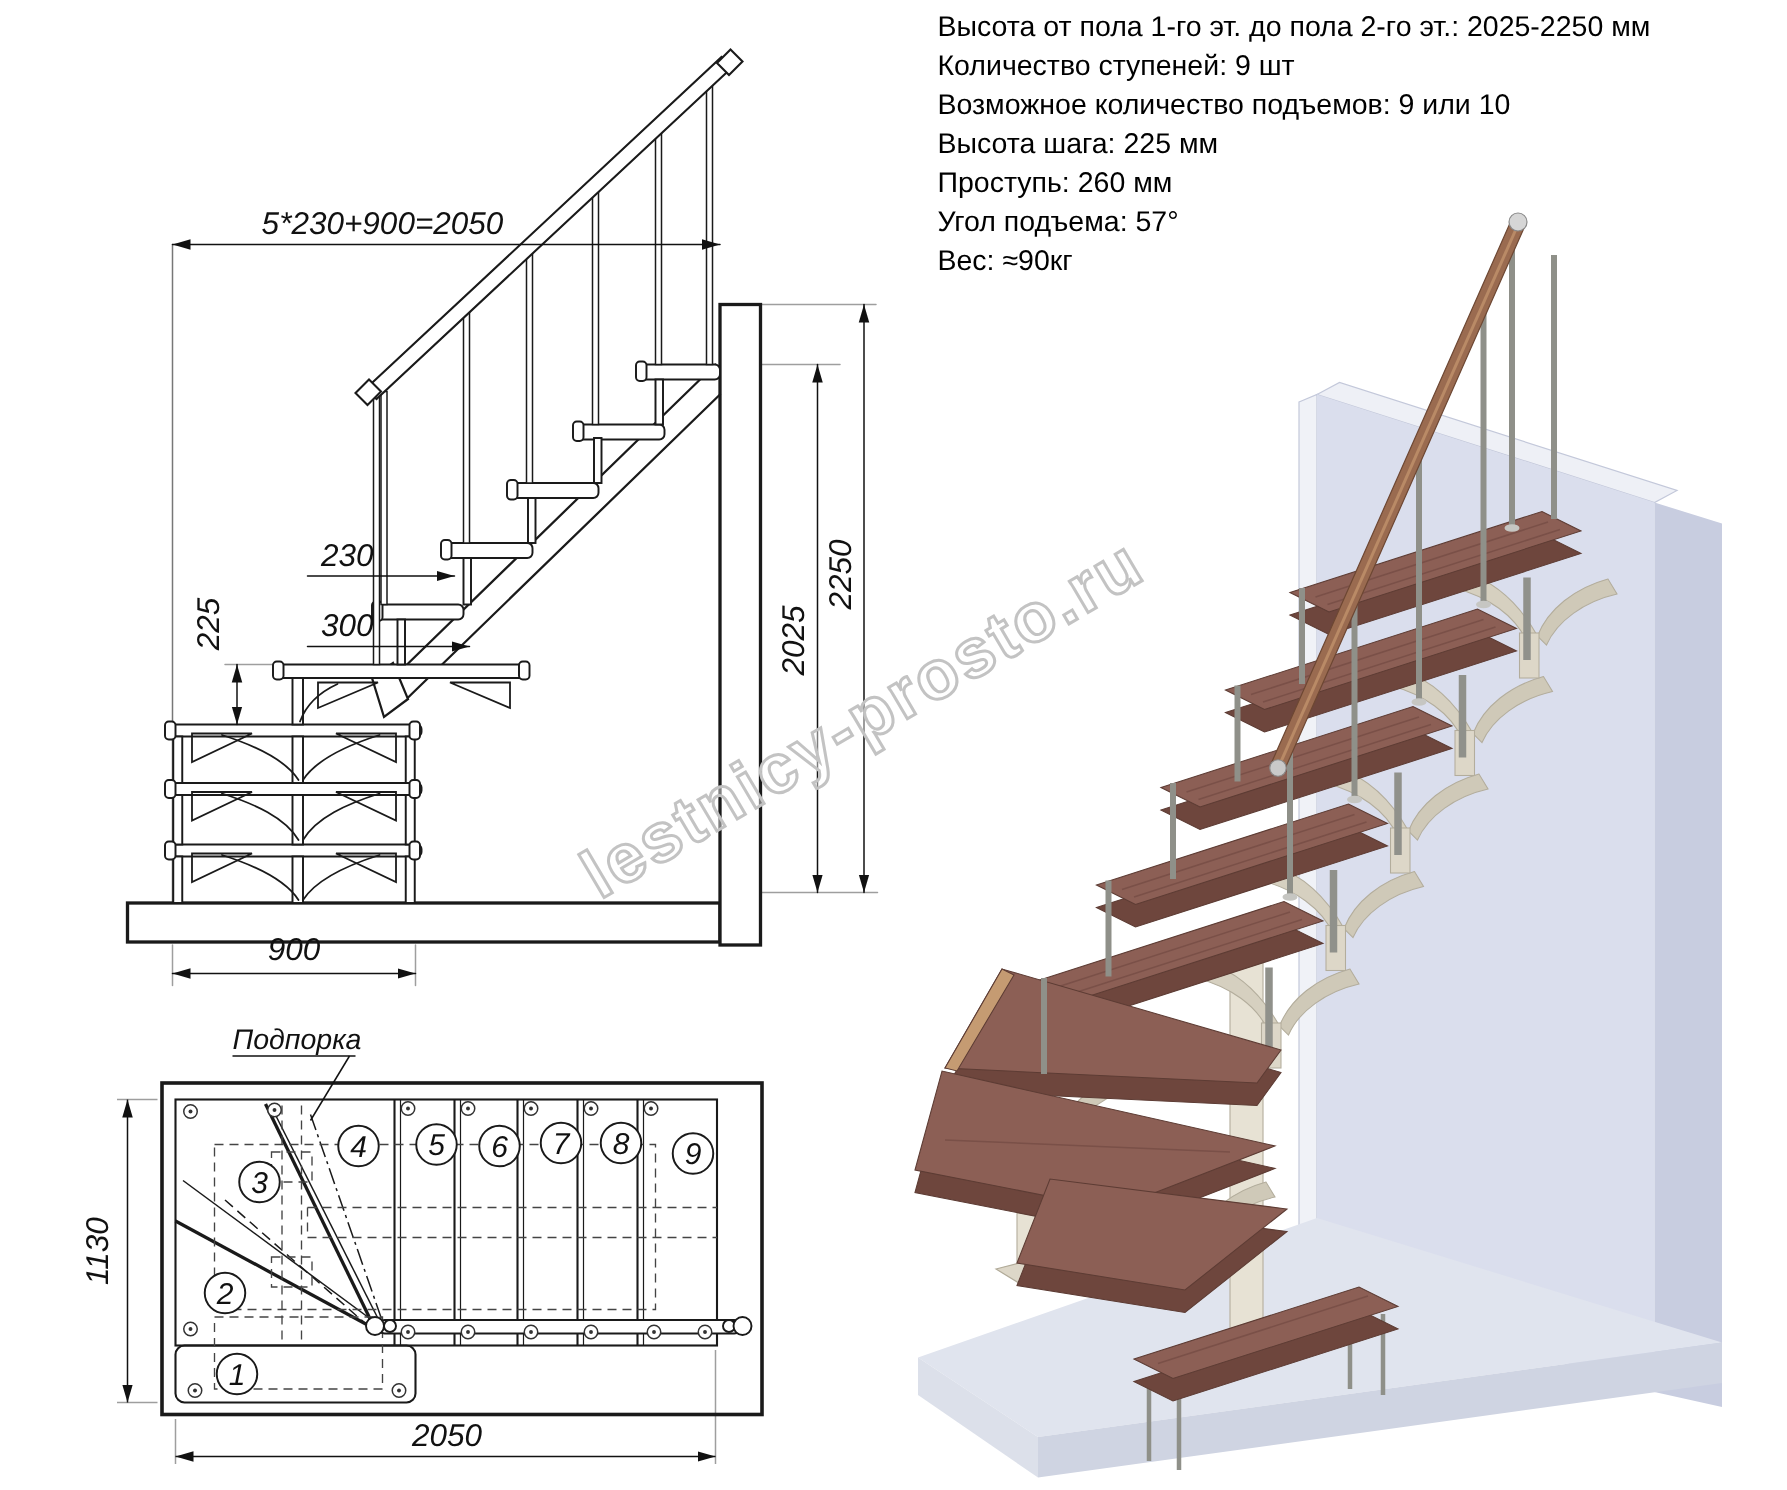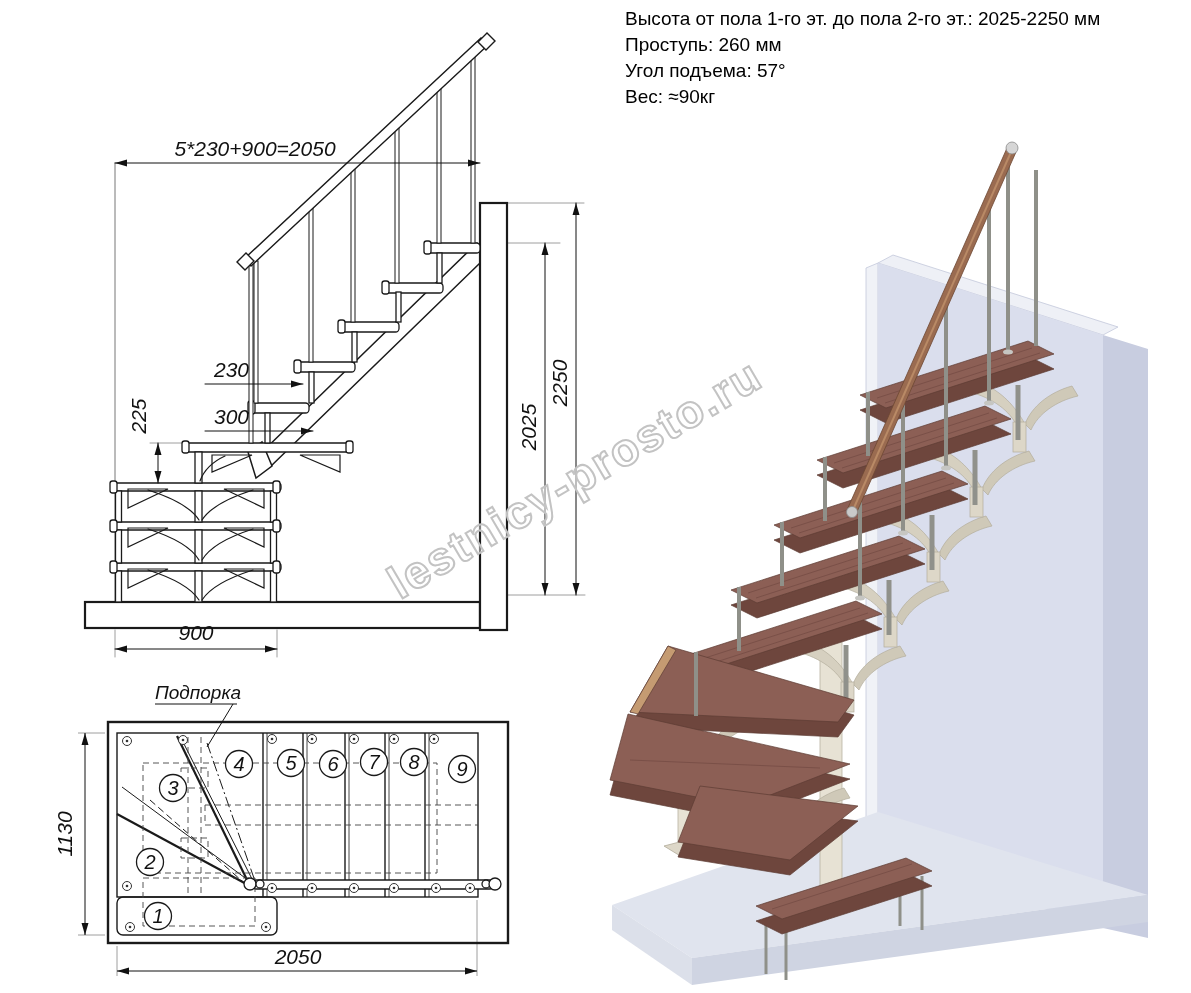--- a/index.html
+++ b/index.html
@@ -13,20 +13,23 @@
   .step-n{font-size:20px;font-style:italic;fill:#111;}
   .lbl{font-size:19px;font-style:italic;fill:#111;}
   .wm{font-size:46px;font-weight:bold;letter-spacing:2px;
       fill:#ffffff;fill-opacity:.45;stroke:#c3c3c3;stroke-width:2px;}
 </style>
 </head>
 <body>
 
 <div class="specs">
   <div class="spec-line">Высота от пола 1-го эт. до пола 2-го эт.: 2025-2250 мм</div>
+  <div class="spec-line">Количество ступеней: 9 шт</div>
+  <div class="spec-line">Возможное количество подъемов: 9 или 10</div>
+  <div class="spec-line">Высота шага: 225 мм</div>
   <div class="spec-line">Проступь: 260 мм</div>
   <div class="spec-line">Угол подъема: 57°</div>
   <div class="spec-line">Вес: ≈90кг</div>
 </div>
 
 <svg width="1191" height="993" viewBox="0 0 1191 993">
   <defs>
     <marker id="arr" orient="auto-start-reverse" markerWidth="14" markerHeight="9" refX="12" refY="4.5">
       <path d="M12,4.5 L0,1 L0,8 Z" fill="#111"></path>
     </marker>

